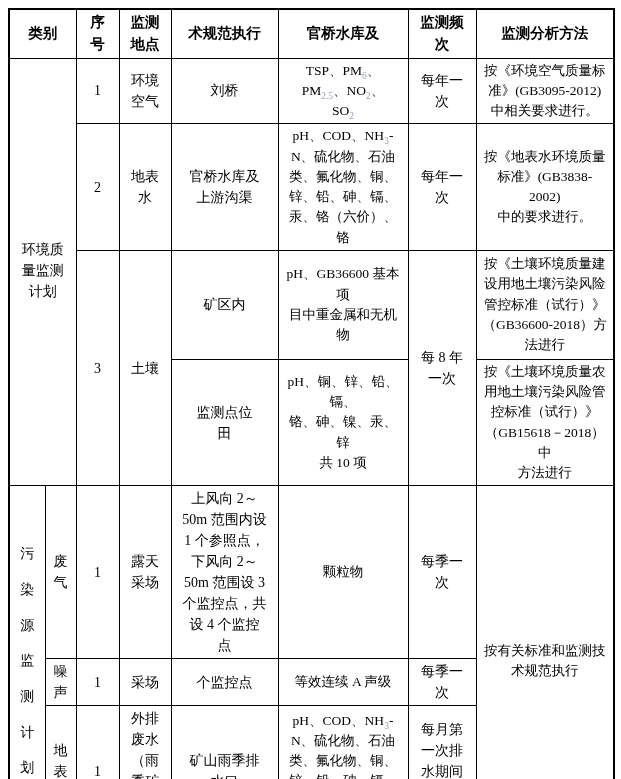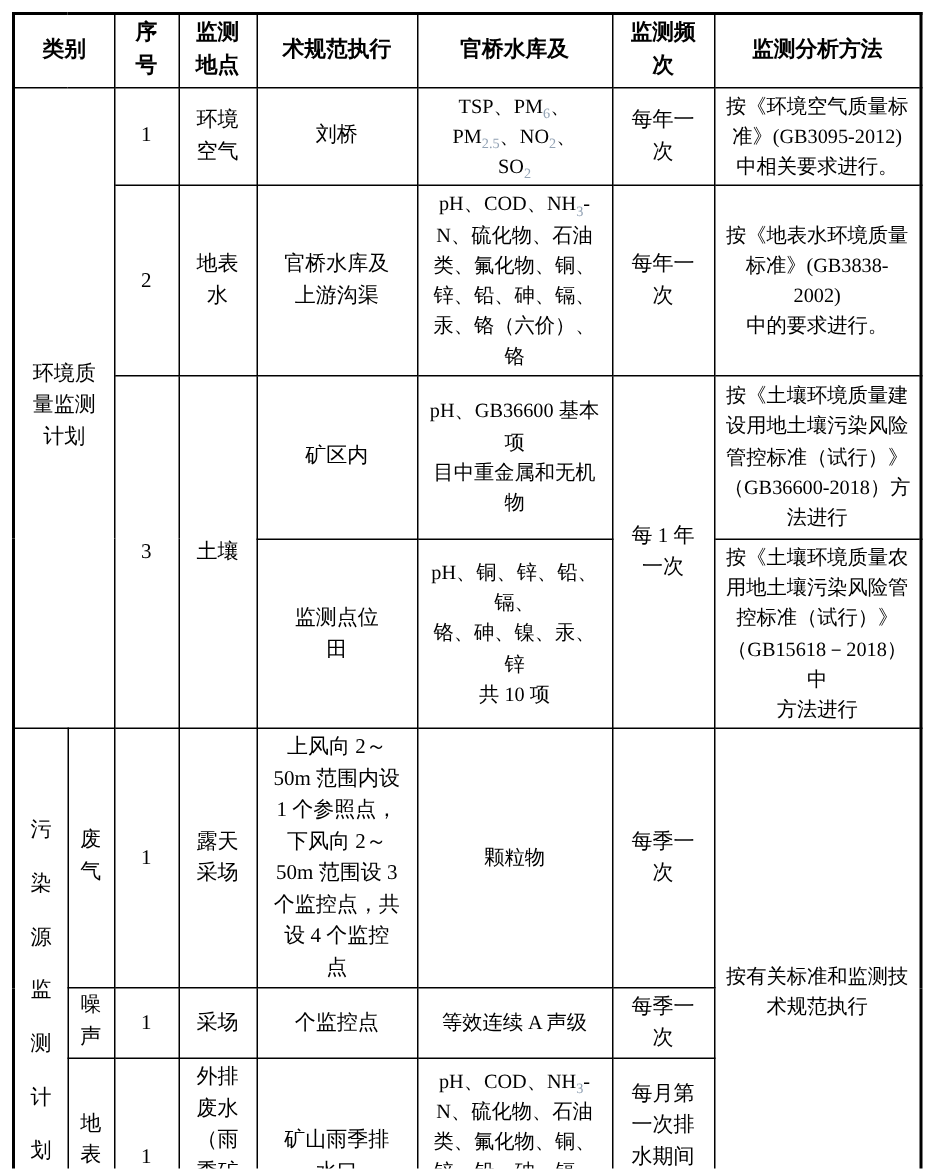--- a/index.html
+++ b/index.html
@@ -25,21 +25,21 @@
     line-height: 1.5;
     padding: 2px 5px;
     overflow: hidden;
     word-break: normal;
   }
   th {
     font-size: 14.5px;
     font-weight: bold;
     padding: 2px 3px;
   }
-  td.subcat { padding: 2px 2px; font-family: Liberation Mono, monospace; }
+  td.subcat { padding: 2px 2px; }
   td.method, td.factors { font-size: 13.5px; padding: 2px 5px; }
   td.cat { font-size: 14px; font-family: Liberation Mono, monospace; }
   td.cat-vertical { line-height: 2.55; font-size: 14px; padding: 2px 2px; }
   sub.ss {
     font-size: 9.5px;
     color: #92a2b4;
     line-height: 0;
   }
   tr.h-head { height: 39px; }
   tr.h-r1 { height: 63px; }
@@ -110,21 +110,21 @@
 中的要求进行。</td>
   </tr>
 
   <tr class="h-r3a">
     <td rowspan="2">3</td>
     <td rowspan="2">土壤</td>
     <td>矿区内</td>
     <td class="factors">pH、GB36600 基本项
 目中重金属和无机
 物</td>
-    <td rowspan="2">每 1 年
+    <td rowspan="2">每 8 年
 一次</td>
     <td class="method">按《土壤环境质量建
 设用地土壤污染风险
 管控标准（试行）》
 （GB36600-2018）方
 法进行</td>
   </tr>
 
   <tr class="h-r3b">
     <td>监测点位

